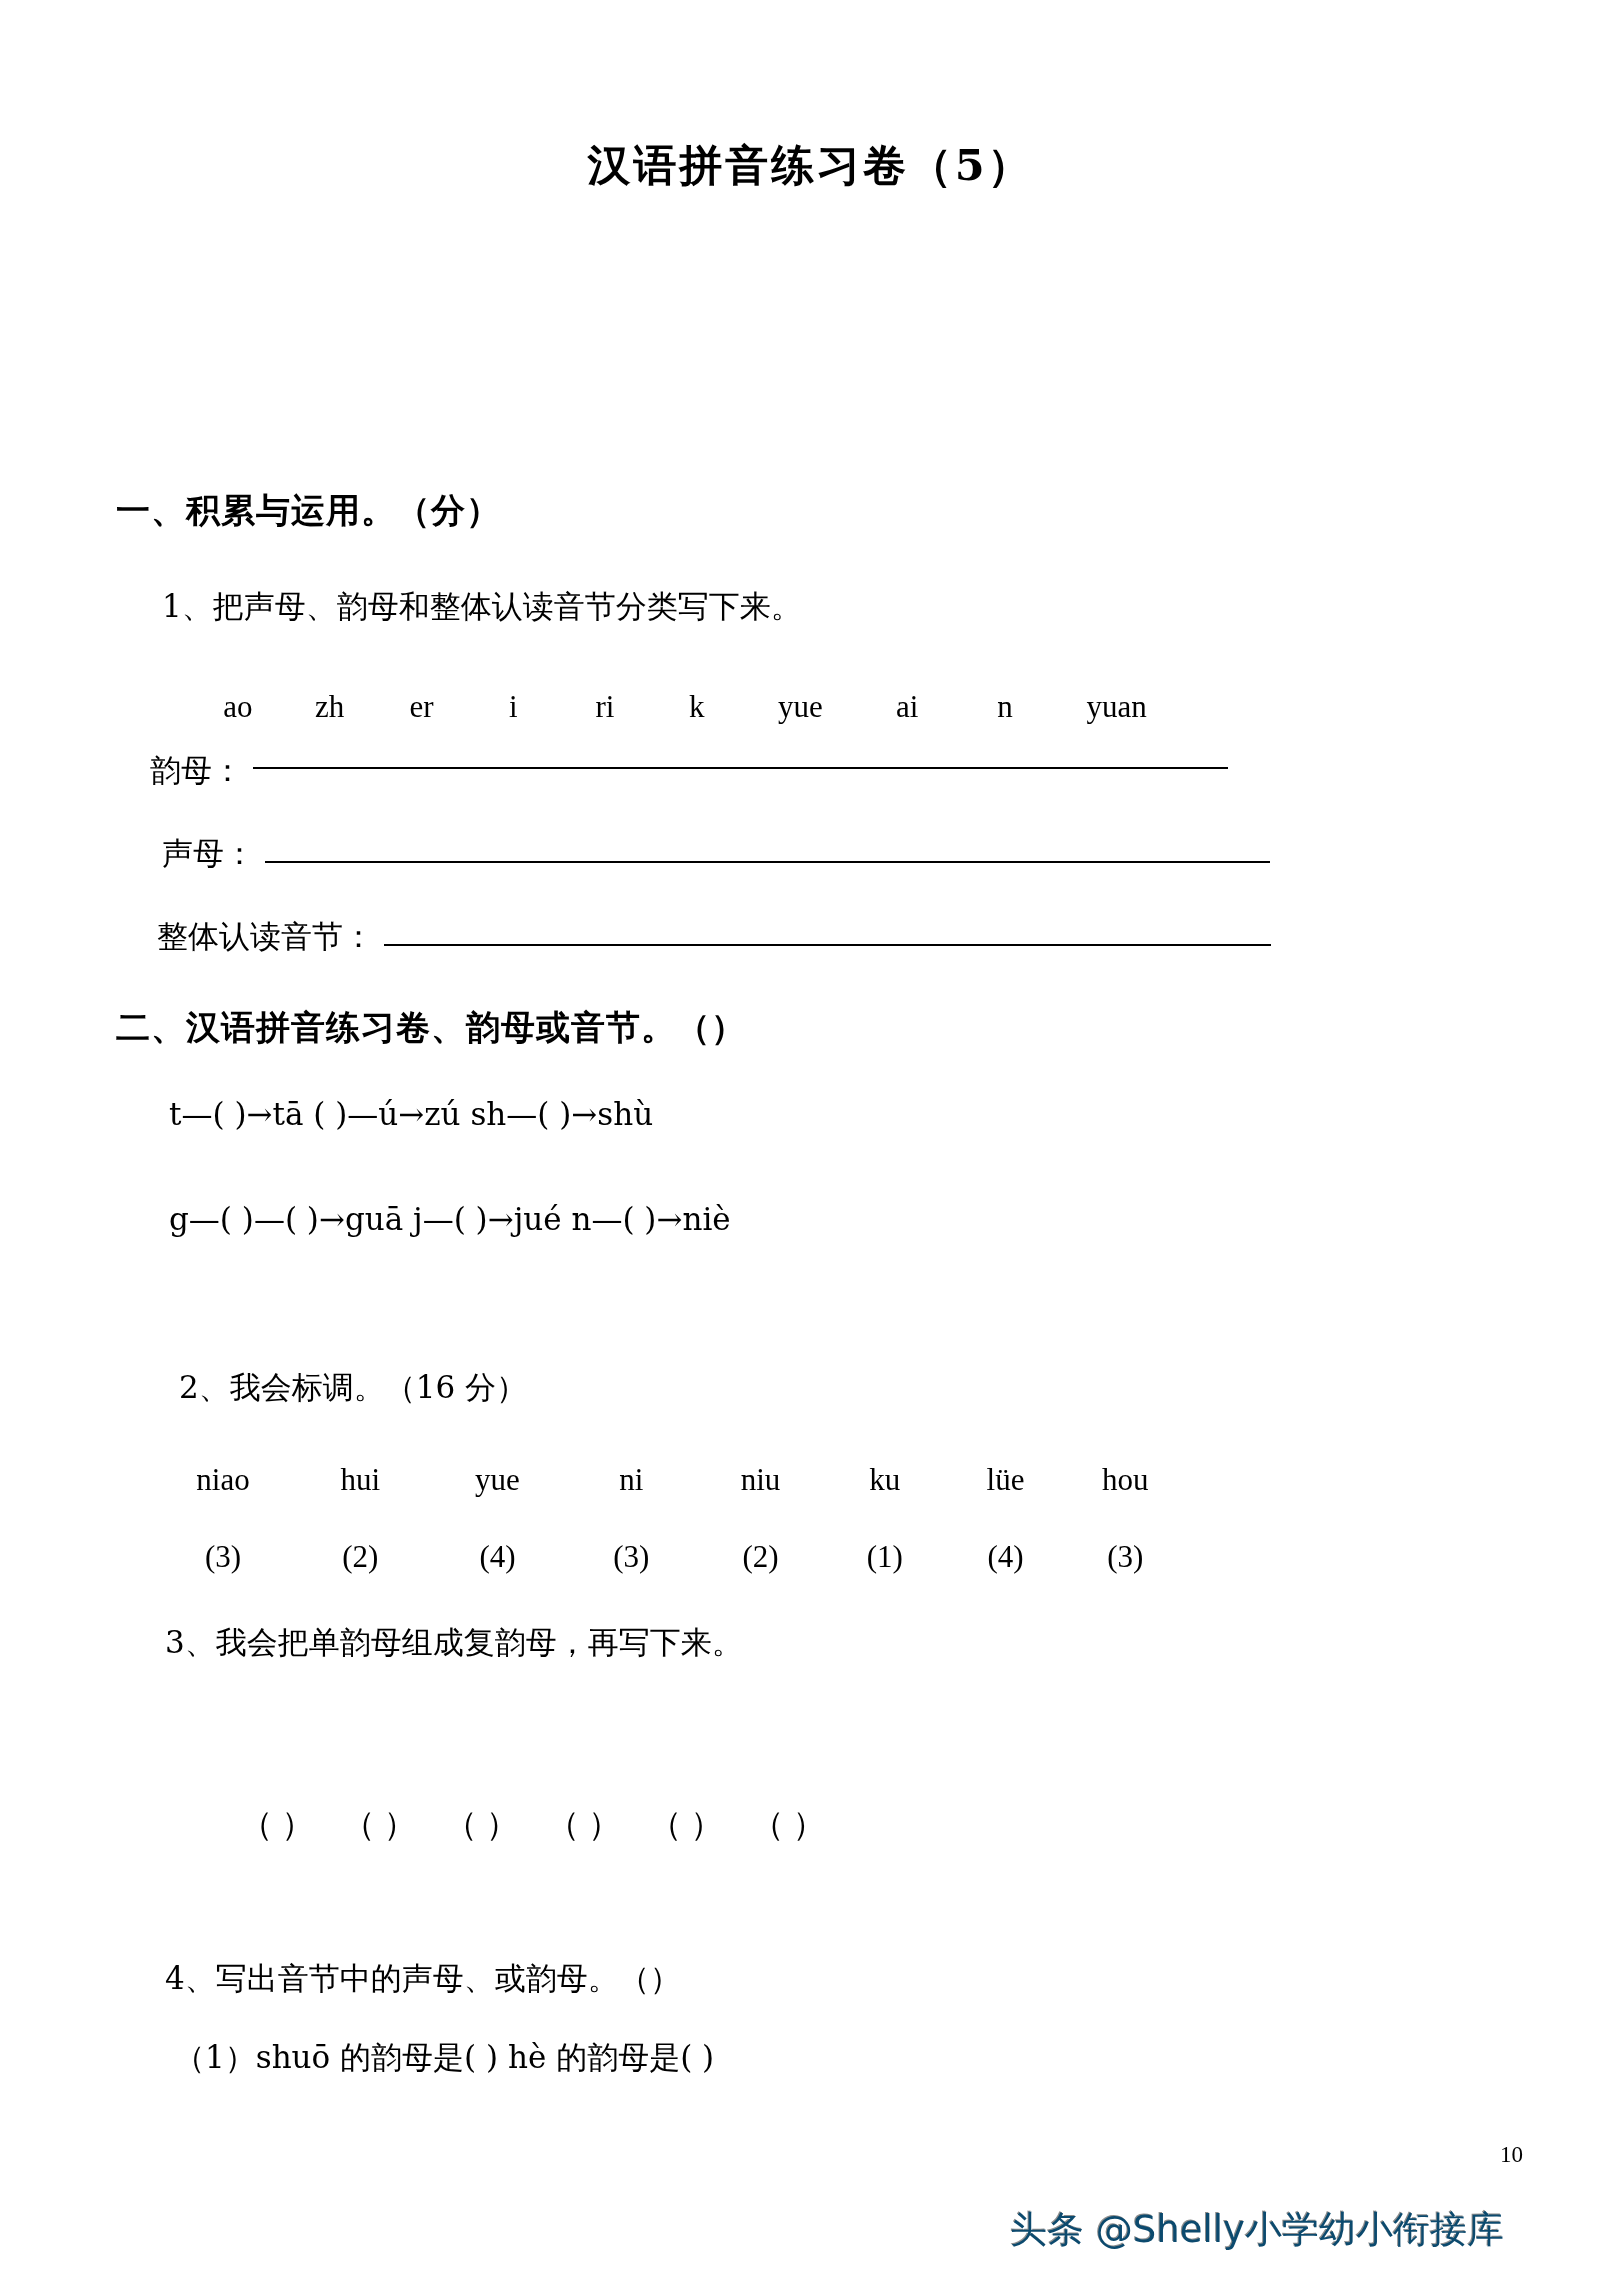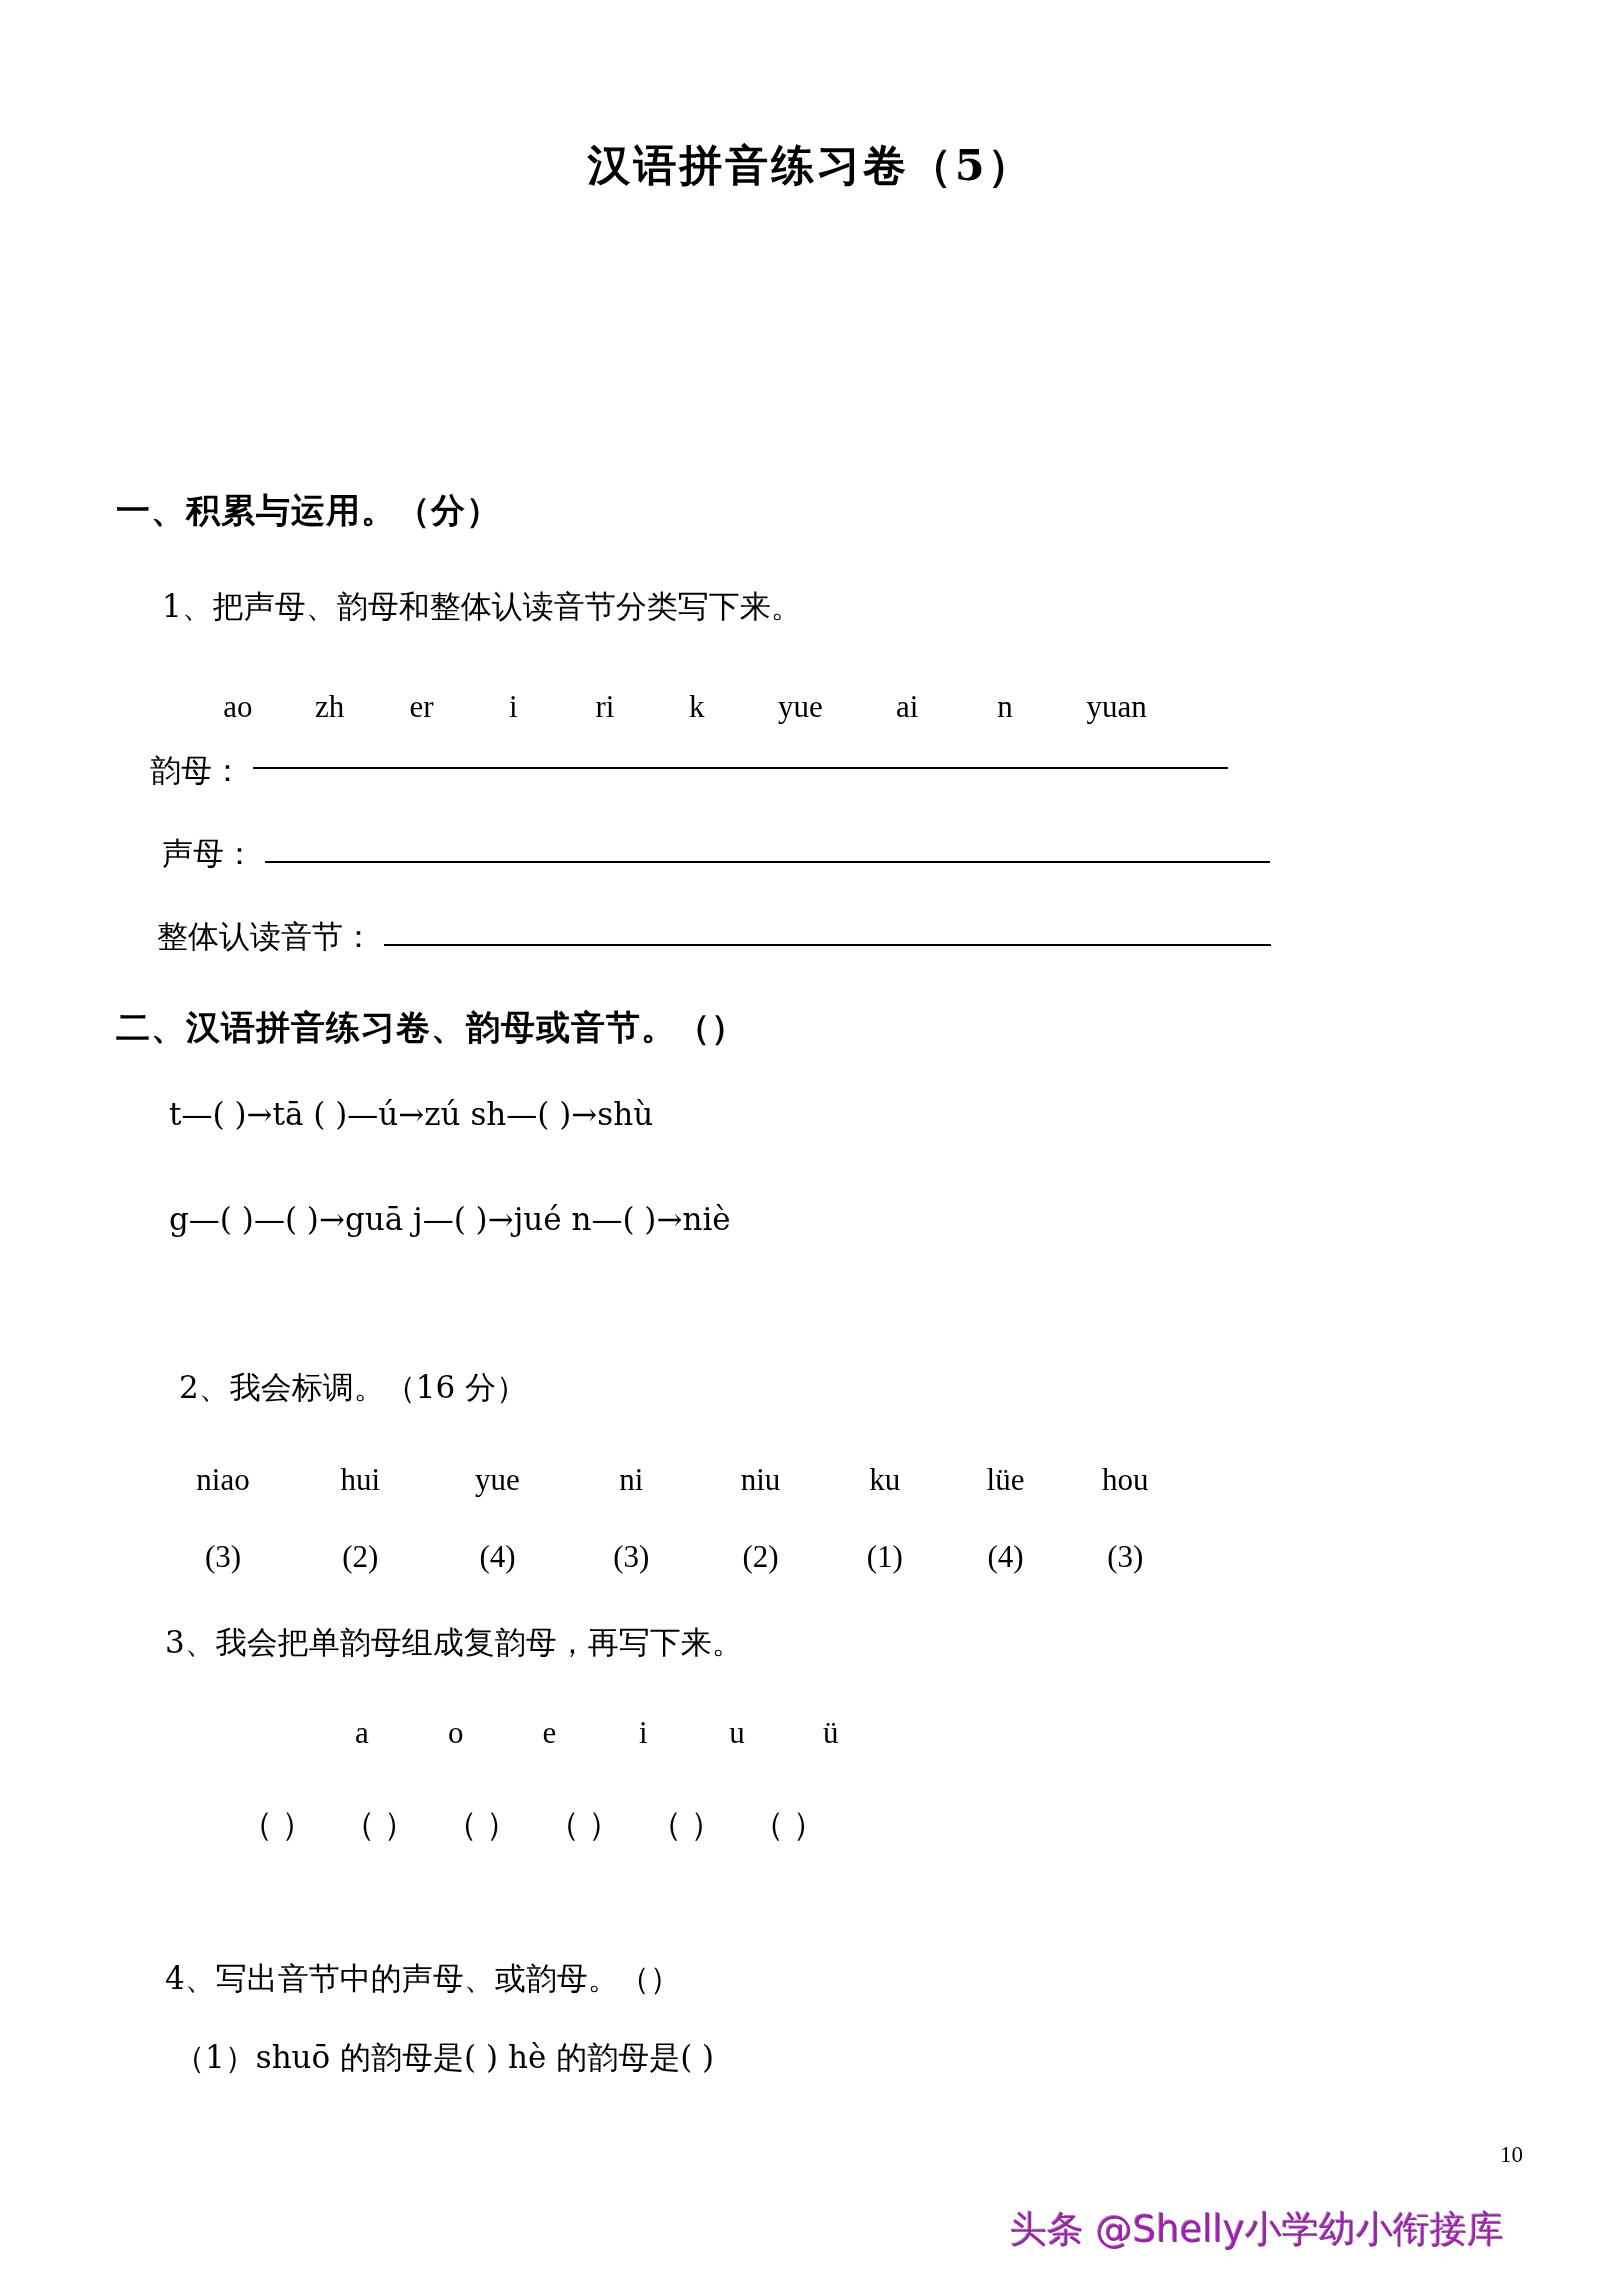--- a/index.html
+++ b/index.html
@@ -99,21 +99,21 @@
     font-family: "Liberation Serif", "DejaVu Serif", serif;
     font-size: 23px;
   }
   .watermark {
     position: absolute;
     left: 1010px;
     top: 2205px;
     font-family: "DejaVu Sans", "Liberation Sans", sans-serif;
     font-size: 37px;
     font-weight: 500;
-    color: #a21caf;
+    color: #0c4a6e;
     white-space: nowrap;
     text-shadow:
        1px  1px 0 #ffffff,
       -1px -1px 0 #8d8d8d,
        2px  2px 1px rgba(255,255,255,0.9);
     letter-spacing: 0px;
   }
 </style>
 </head>
 <body>
@@ -179,28 +179,20 @@
     <span class="cell" style="width:132px;">(4)</span>
     <span class="cell" style="width:120px;">(3)</span>
     <span class="cell" style="width:123px;">(2)</span>
     <span class="cell" style="width:110px;">(1)</span>
     <span class="cell" style="width:116px;">(4)</span>
     <span class="cell" style="width:108px;">(3)</span>
   </div>
 
   <div class="q-line" style="left:165px; top:1622px;">3、我会把单韵母组成复韵母，再写下来。</div>
 
-  <div class="pinyin-row" style="left:319px; top:1715px;">
-    <span class="cell" style="width:86px;">a</span>
-    <span class="cell" style="width:86px;">o</span>
-    <span class="cell" style="width:86px;">e</span>
-    <span class="cell" style="width:86px;">i</span>
-    <span class="cell" style="width:86px;">u</span>
-    <span class="cell" style="width:86px;">ü</span>
-  </div>
 
   <div class="bracket-row" style="left:230px; top:1802px;">
     <span class="br">（    ）</span>
     <span class="br">（    ）</span>
     <span class="br">（    ）</span>
     <span class="br">（    ）</span>
     <span class="br">（    ）</span>
     <span class="br">（    ）</span>
   </div>
 

